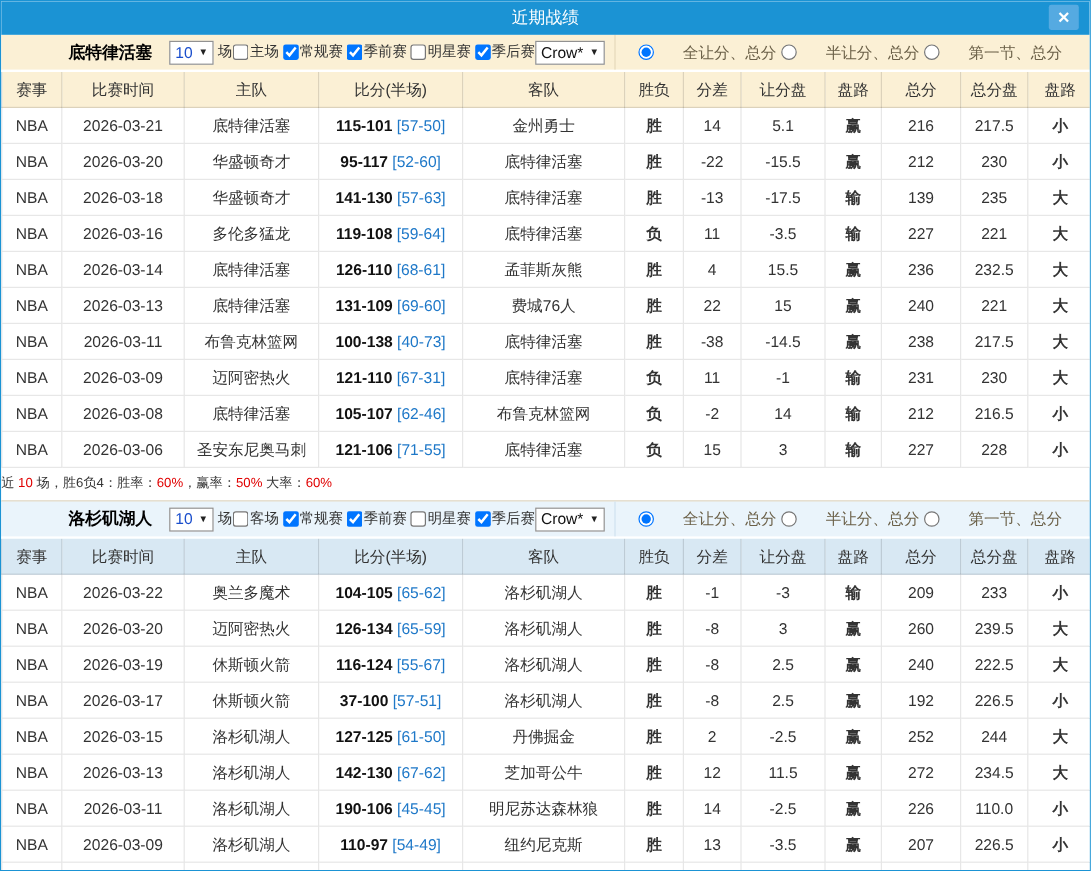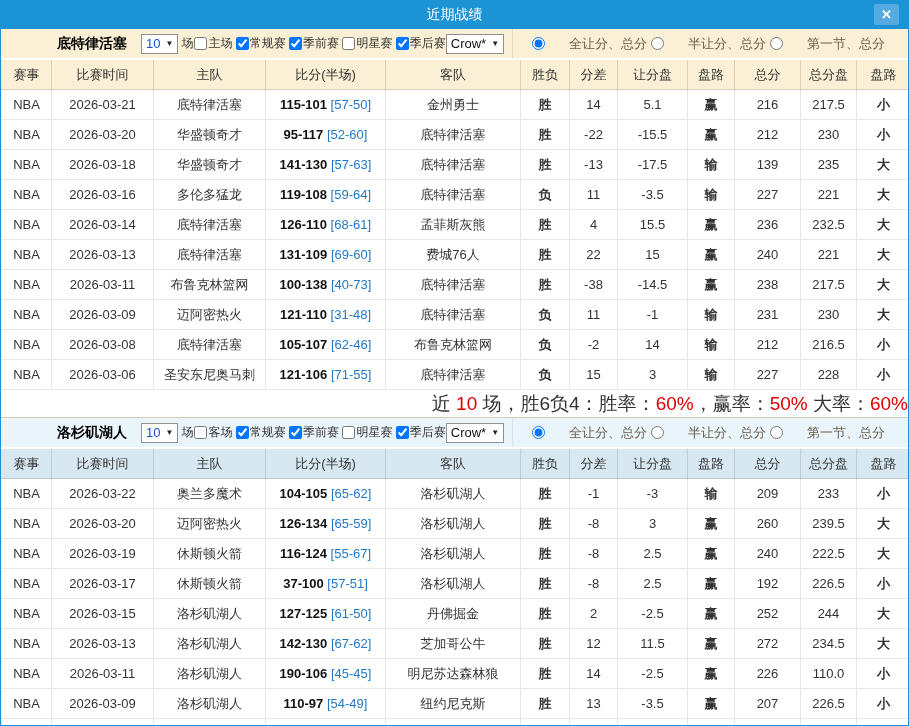--- a/index.html
+++ b/index.html
@@ -65,21 +65,21 @@
     border:1px solid #e7e7e7;overflow:hidden;white-space:nowrap;
   }
   td .score{font-weight:bold;color:#111;}
   td .half{color:#1e78c8;}
   .hl{color:#008000;}
   .t-red{color:#e00000;font-weight:bold;}
   .t-green{color:#008000;font-weight:bold;}
   .t-blue{color:#2626d8;}
   
   .summary{
-    height:27px;line-height:27px;font-size:19px;color:#333;text-align:right;
+    height:27px;line-height:27px;font-size:11px;color:#333;text-align:left;
     background:#fff;border-bottom:1px solid #d6cbb2;
   }
   .summary .red{color:#e00000;}
 </style>
 </head>
 <body>
 
 <div id="app">
   <div class="titlebar">
     <span class="title">近期战绩</span>
@@ -275,21 +275,21 @@
     <td class="hres-td t-red">赢</td>
     <td class="t-blue">238</td>
     <td class="t-blue">217.5</td>
     <td class="ou-td t-red">大</td>
   </tr>
 
   <tr>
     <td>NBA</td>
     <td>2026-03-09</td>
     <td class="home-td">迈阿密热火</td>
-    <td><span class="score">121-110</span> <span class="half">[31-48]</span></td>
+    <td><span class="score">121-110</span> <span class="half">[67-31]</span></td>
     <td class="away-td hl">底特律活塞</td>
     <td class="res-td t-green">负</td>
     <td>11</td>
     <td>-1</td>
     <td class="hres-td t-green">输</td>
     <td class="t-blue">231</td>
     <td class="t-blue">230</td>
     <td class="ou-td t-red">大</td>
   </tr>
 

